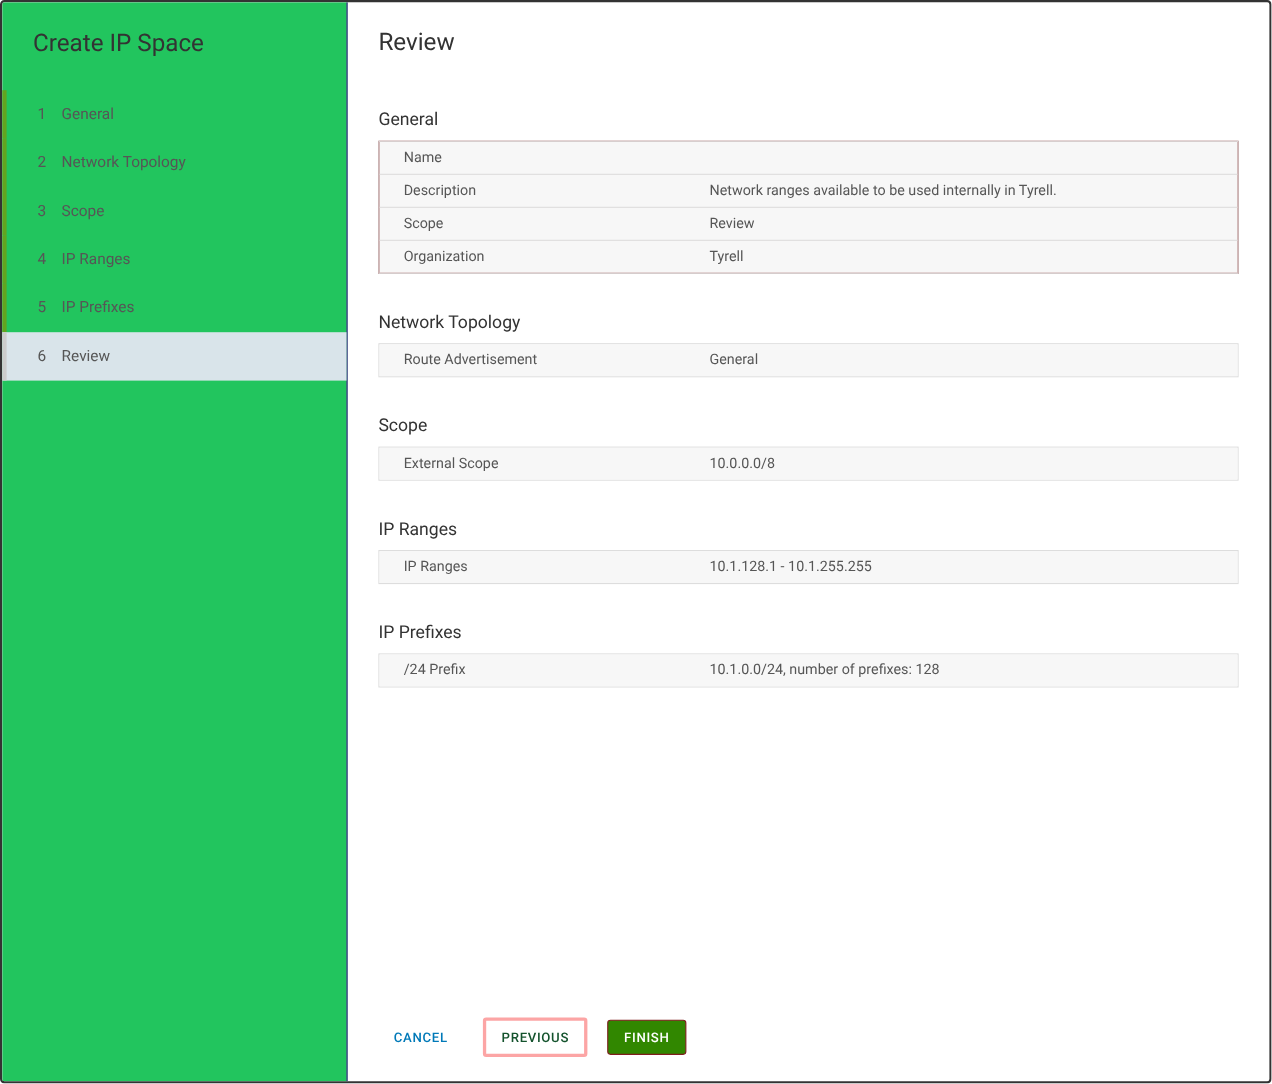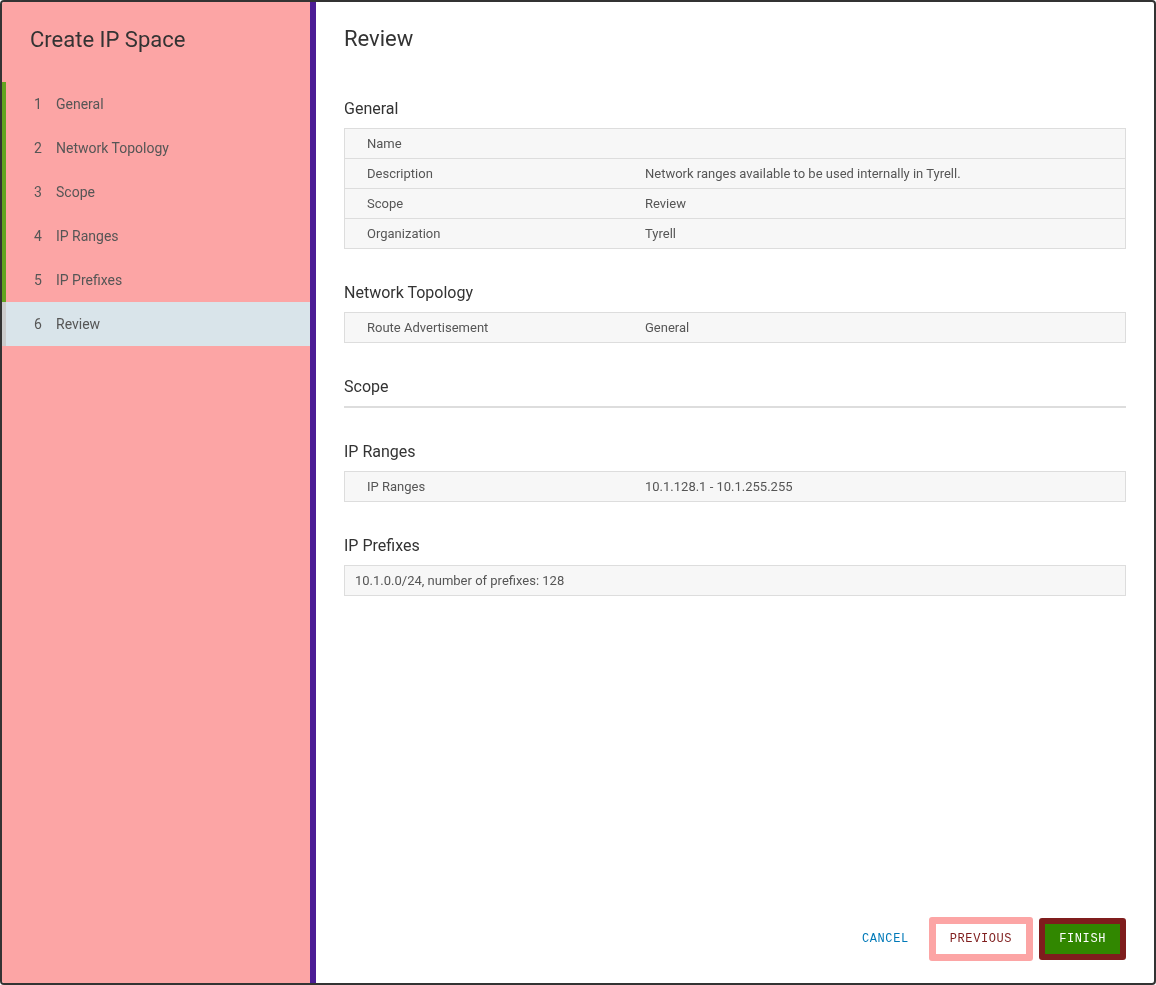--- a/index.html
+++ b/index.html
@@ -23,22 +23,22 @@
       overflow: hidden;
       background: #fff;
     }
     .dialog-body {
       display: flex;
       flex: 1;
       overflow: hidden;
     }
     .sidebar {
       width: 314px;
-      background: #fca5a5;
-      border-right: 6px solid #4c1d95;
+      background: #22c55e;
+      border-right: 1px solid #4c1d95;
       padding-top: 20px;
     }
     .sidebar-title {
       font-size: 22px;
       font-weight: 400;
       color: #333;
       padding: 5px 28px 30px 28px;
     }
     .wizard-steps {
       list-style: none;
@@ -111,51 +111,50 @@
       font-size: 13px;
     }
     .kv-value {
       flex: 1;
       padding: 7px 10px;
       color: #565656;
       font-size: 13px;
     }
     .footer {
       display: flex;
-      justify-content: flex-end;
+      justify-content: flex-start;
       align-items: center;
       padding: 18px 28px 22px 28px;
-      gap: 6px;
-      font-family: Liberation Mono, monospace;
+      gap: 18px;
     }
     .btn {
       font-size: 12px;
       letter-spacing: 0.05em;
       font-weight: 500;
       padding: 8px 14px;
       border-radius: 3px;
       cursor: pointer;
       background: transparent;
       border: none;
       font-family: inherit;
     }
     .btn-link {
       color: #0079b8;
       border: none;
       background: transparent;
     }
     .btn-outline {
-      color: #7f1d1d;
-      border: 7px solid #fca5a5;
+      color: #14532d;
+      border: 3px solid #fca5a5;
       background: #fff;
     }
     .btn-primary {
       color: #fff;
       background: #318700;
-      border: 6px solid #7f1d1d;
+      border: 1px solid #7f1d1d;
     }
   </style>
 </head>
 <body>
 
 <div class="dialog">
   <div class="dialog-body">
     <aside class="sidebar">
       <h1 class="sidebar-title">Create IP Space</h1>
       <ul class="wizard-steps">
@@ -217,37 +216,42 @@
             <div class="kv-row">
               <div class="kv-key">Route Advertisement</div>
               <div class="kv-value">General</div>
             </div>
           </div>
         </section>
 
         <section class="section">
           <h3 class="section-title">Scope</h3>
           <div class="kv-table">
+            <div class="kv-row">
+              <div class="kv-key">External Scope</div>
+              <div class="kv-value">10.0.0.0/8</div>
+            </div>
           </div>
         </section>
 
         <section class="section">
           <h3 class="section-title">IP Ranges</h3>
           <div class="kv-table">
             <div class="kv-row">
               <div class="kv-key">IP Ranges</div>
               <div class="kv-value">10.1.128.1 - 10.1.255.255</div>
             </div>
           </div>
         </section>
 
         <section class="section">
           <h3 class="section-title">IP Prefixes</h3>
           <div class="kv-table">
             <div class="kv-row">
+              <div class="kv-key">/24 Prefix</div>
               <div class="kv-value">10.1.0.0/24, number of prefixes: 128</div>
             </div>
           </div>
         </section>
       </div>
 
       <div class="footer">
         <button class="btn btn-link">CANCEL</button>
         <button class="btn btn-outline">PREVIOUS</button>
         <button class="btn btn-primary">FINISH</button>

